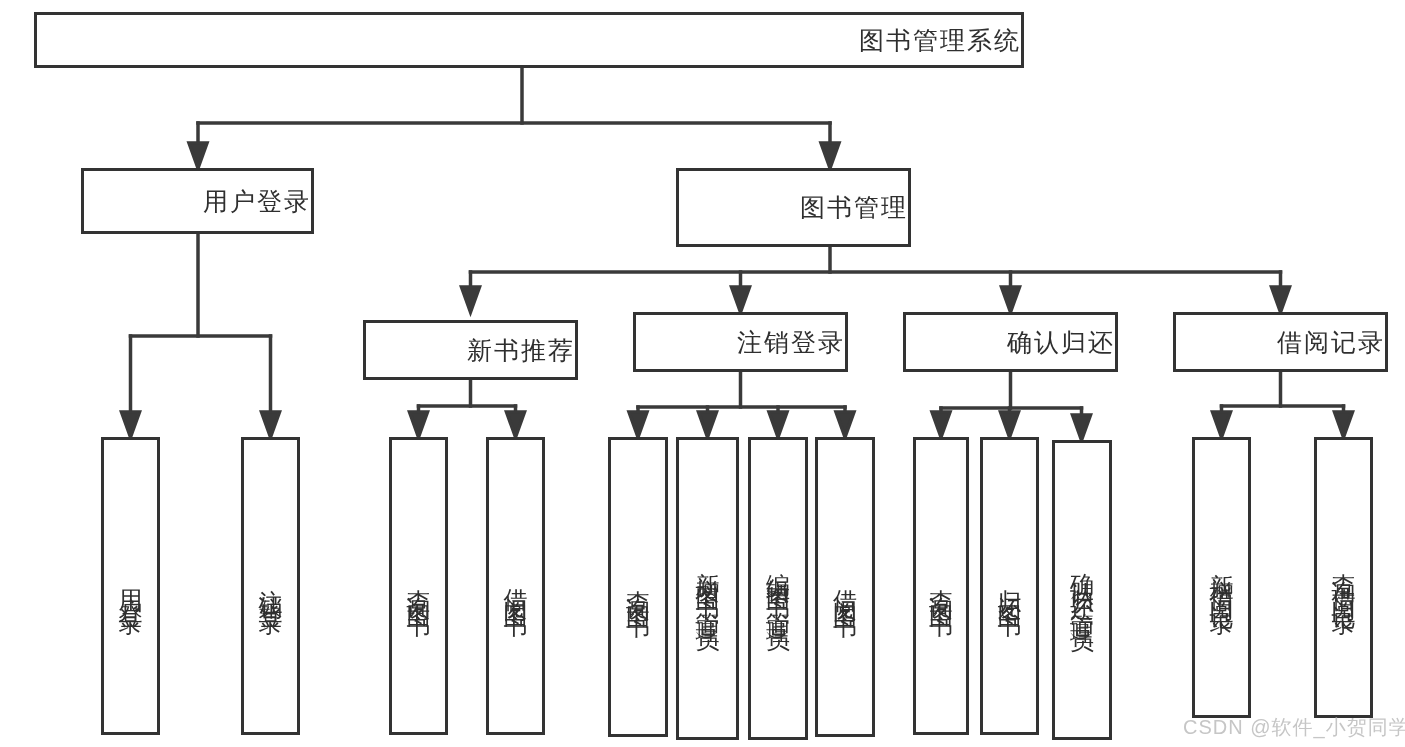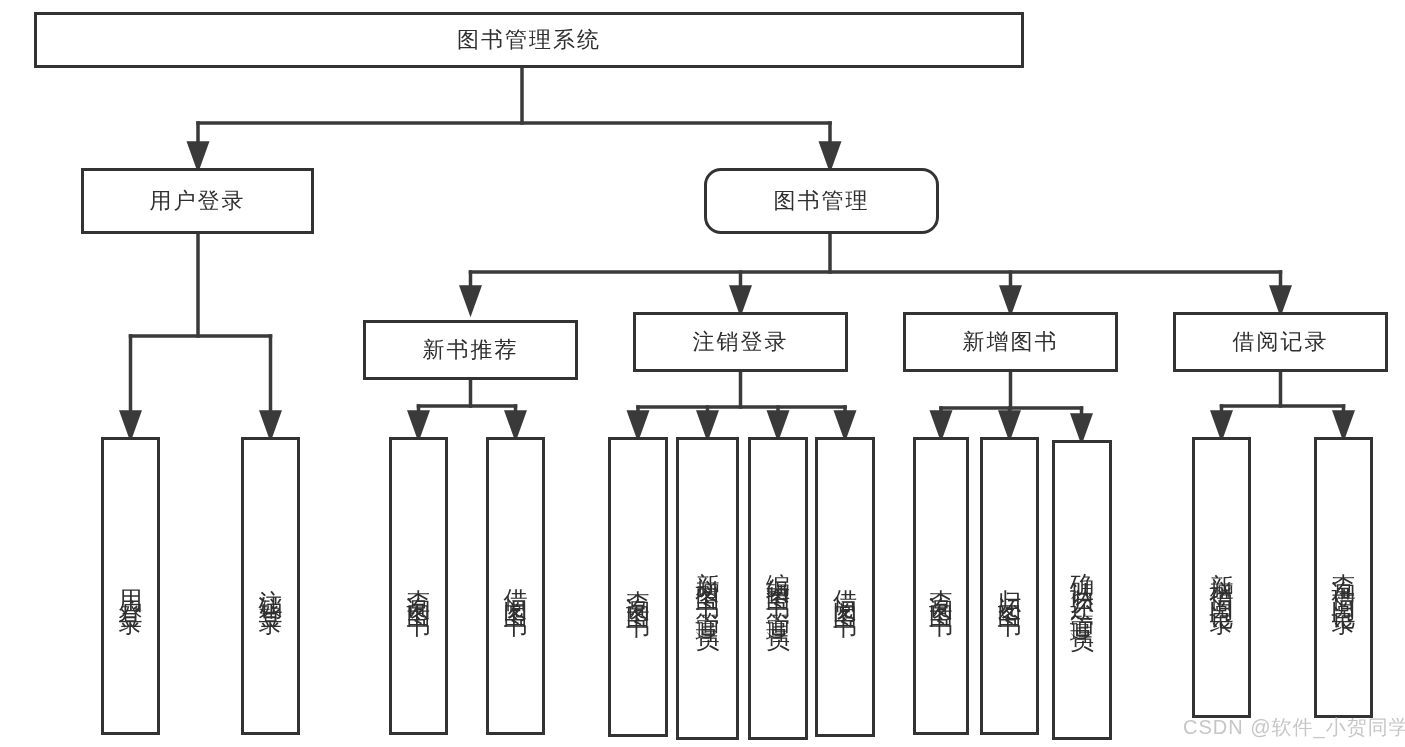--- a/index.html
+++ b/index.html
@@ -28,23 +28,24 @@
     box-sizing: border-box;
     background: var(--box-fill, #ffffff);
     border: 3px solid var(--box-border, #333333);
     color: var(--text, #2f2f2f);
     display: flex;
     align-items: center;
     justify-content: center;
     text-align: center;
   }
   .node.h {
-    font-size: 22px;
+    font-size: 25px;
     letter-spacing: 2px;
     white-space: nowrap;
+    justify-content: flex-end;
   }
   .node.v {
     writing-mode: vertical-rl;
     text-orientation: mixed;
     font-size: 24px;
     letter-spacing: 8px;
     line-height: 1;
   }
   .watermark {
     position: absolute;
@@ -117,31 +118,31 @@
         <polygon points="1334.5,412 1352.5,412 1343.5,437"></polygon>
       </g>
     </svg>
   <div id="nodes">
       <div class="node h" style="left: 34px; top: 12px; width: 990px; height: 56px;">
         <span>图书管理系统</span>
       </div>
       <div class="node h" style="left: 81px; top: 168px; width: 233px; height: 66px;">
         <span>用户登录</span>
       </div>
-      <div class="node h" style="left: 704px; top: 168px; width: 235px; height: 66px; border-radius: 17px;">
+      <div class="node h" style="left: 676px; top: 168px; width: 235px; height: 79px;">
         <span>图书管理</span>
       </div>
       <div class="node h" style="left: 363px; top: 320px; width: 215px; height: 60px; font-family: Liberation Mono, monospace;">
         <span>新书推荐</span>
       </div>
       <div class="node h" style="left: 633px; top: 312px; width: 215px; height: 60px;">
         <span>注销登录</span>
       </div>
       <div class="node h" style="left: 903px; top: 312px; width: 215px; height: 60px;">
-        <span>新增图书</span>
+        <span>确认归还</span>
       </div>
       <div class="node h" style="left: 1173px; top: 312px; width: 215px; height: 60px;">
         <span>借阅记录</span>
       </div>
       <div class="node v" style="left: 101px; top: 437px; width: 59px; height: 298px;">
         <span>用户登录</span>
       </div>
       <div class="node v" style="left: 241px; top: 437px; width: 59px; height: 298px;">
         <span>注销登录</span>
       </div>

